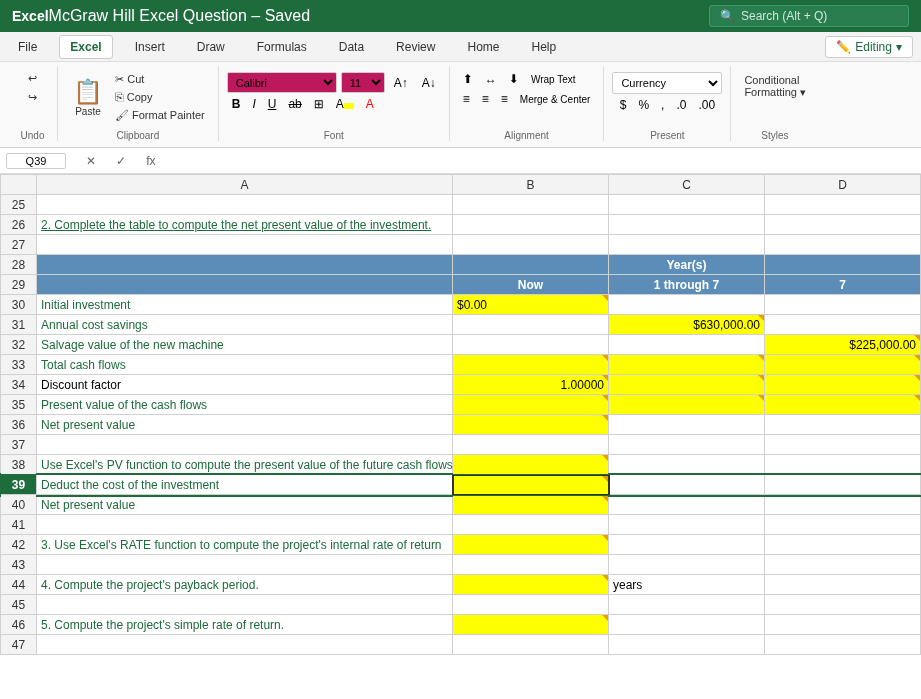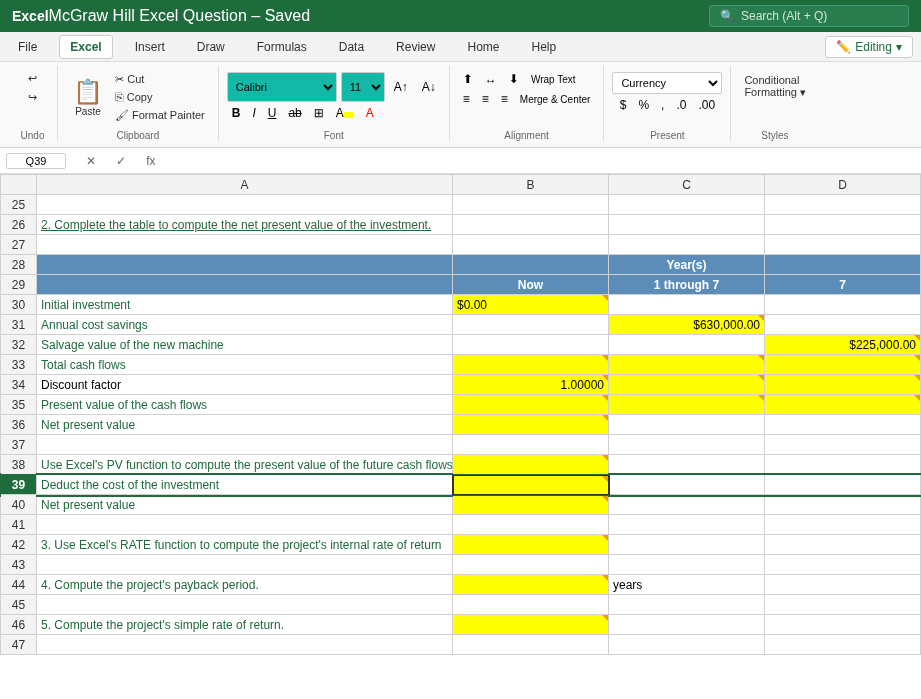--- a/index.html
+++ b/index.html
@@ -115,21 +115,21 @@
     }
     .paste-big .icon { font-size: 24px; }
     .clipboard-small { display: flex; flex-direction: column; gap: 1px; justify-content: center; padding: 2px 0; }
 
     
     .font-group { min-width: 180px; }
     .font-row1 { display: flex; align-items: center; gap: 4px; width: 100%; }
     .font-row2 { display: flex; align-items: center; gap: 2px; width: 100%; margin-top: 2px; }
     .font-select {
       border: 1px solid #ccc; border-radius: 2px; padding: 1px 4px;
-      font-size: 11px; background: #14b8a6; height: 30px;
+      font-size: 11px; background: #be185d; height: 21px;
     }
     .font-size-select { width: 44px; }
     .font-name-select { width: 110px; }
     .format-btn {
       cursor: pointer; padding: 1px 4px; border: 1px solid transparent;
       border-radius: 2px; font-size: 12px;
     }
 
     
     .align-group { min-width: 130px; }

